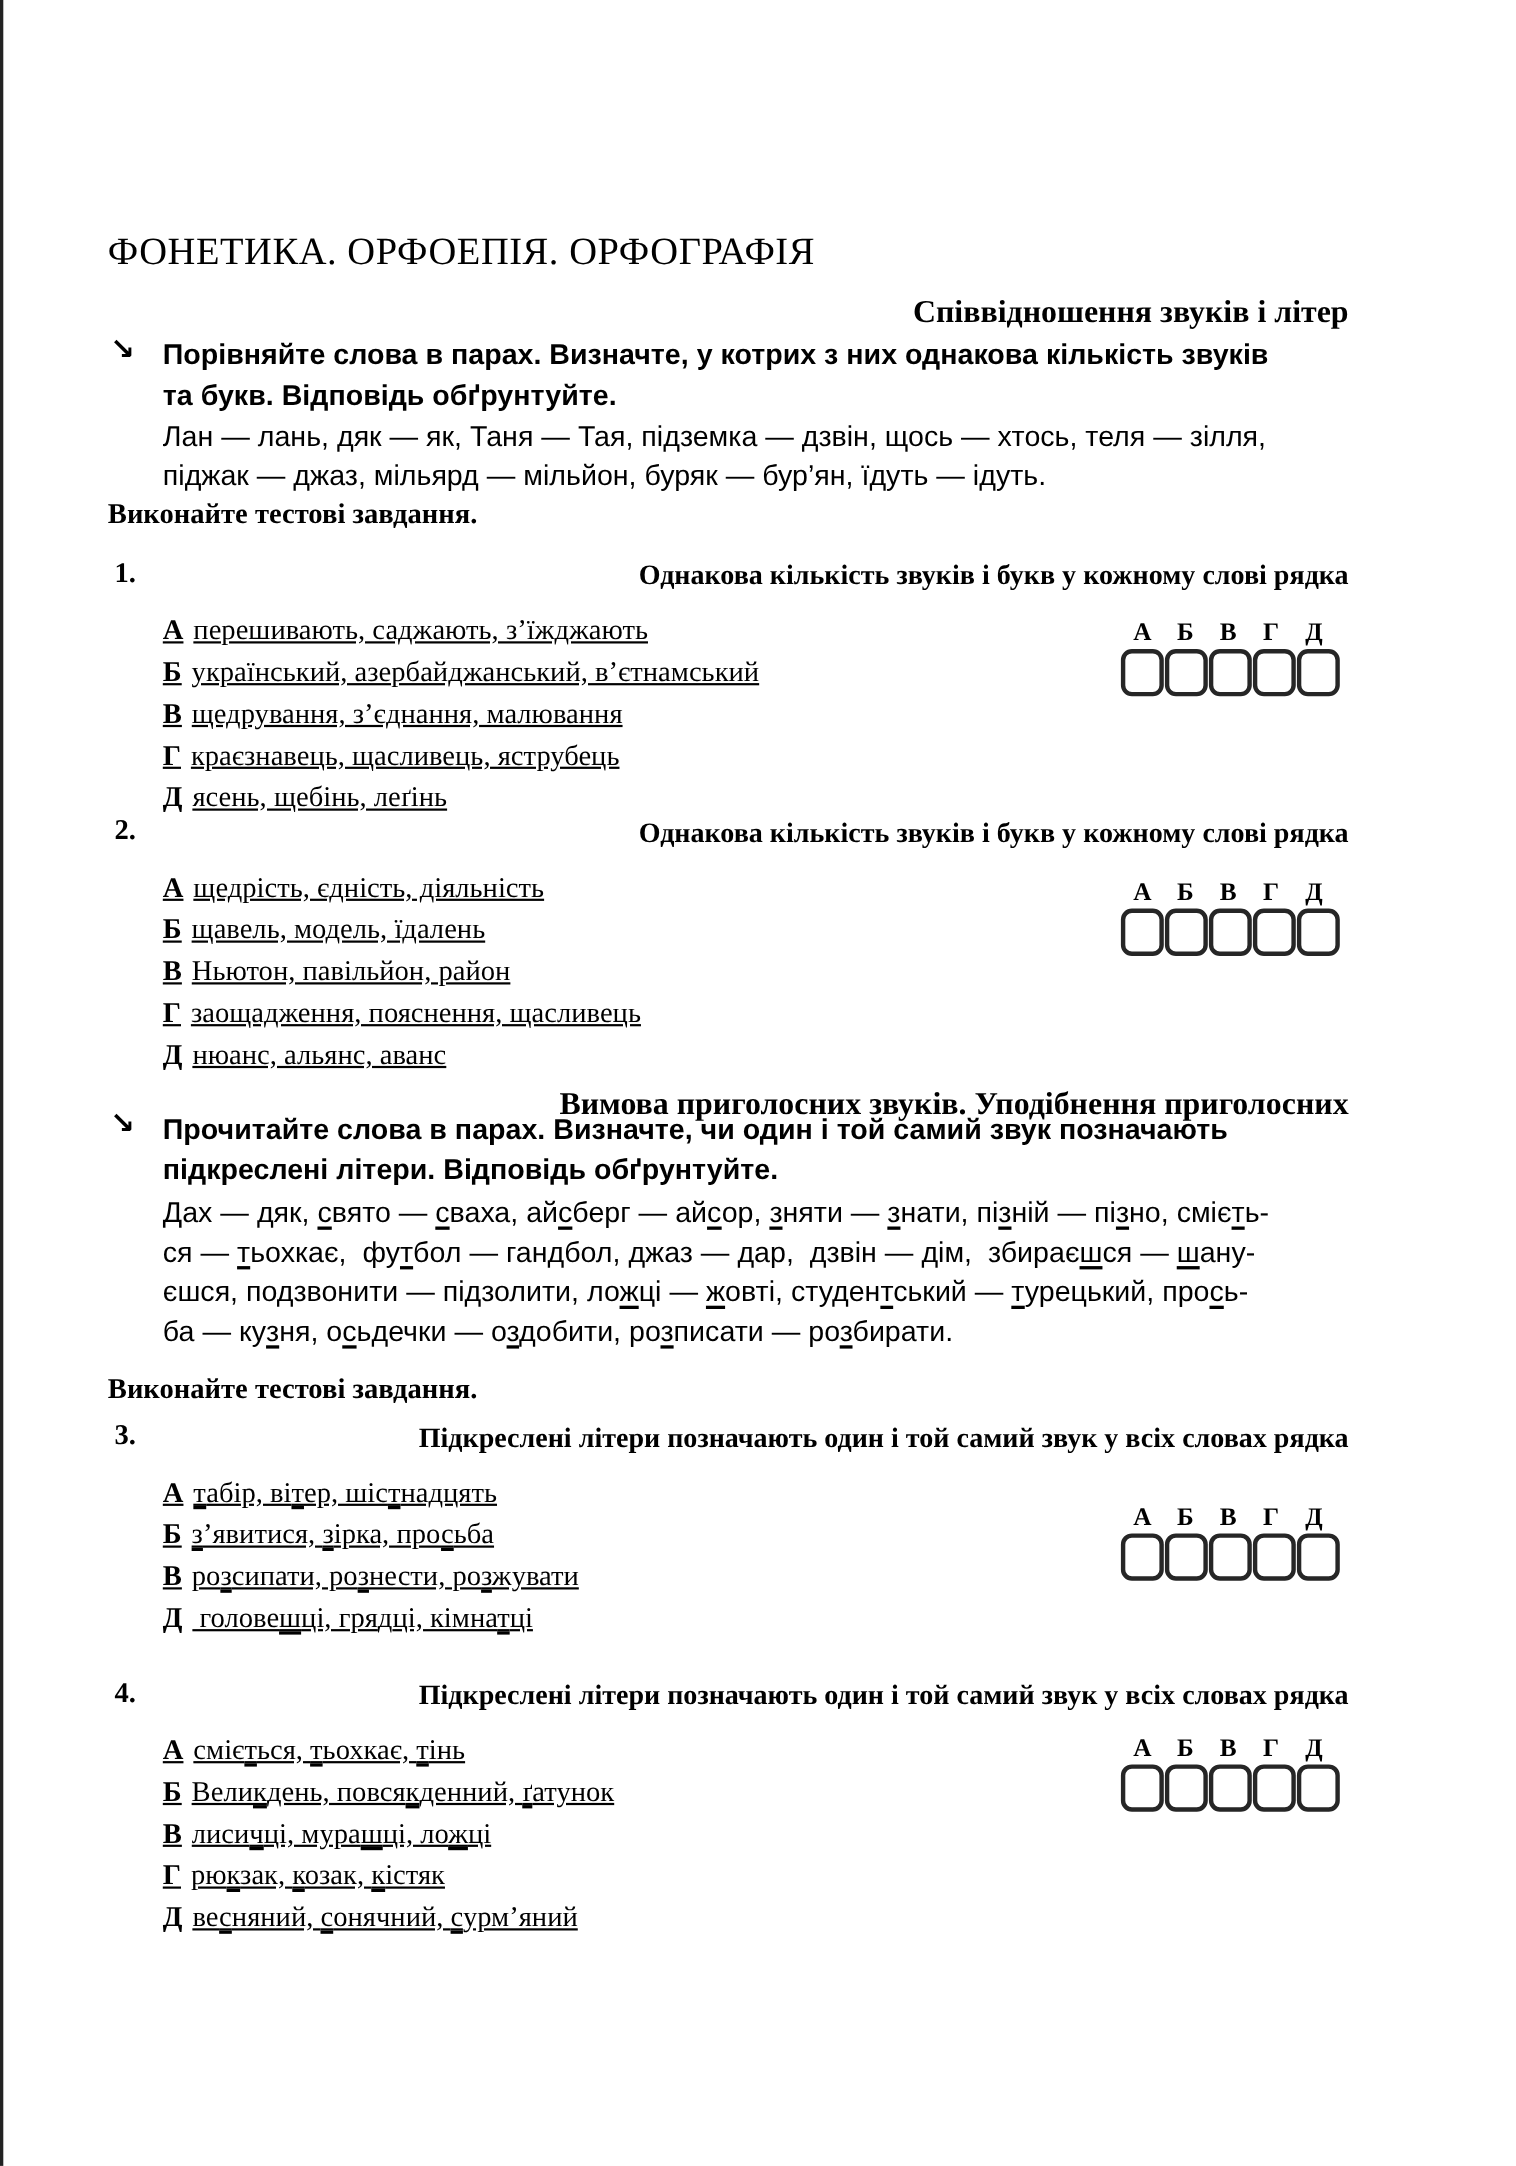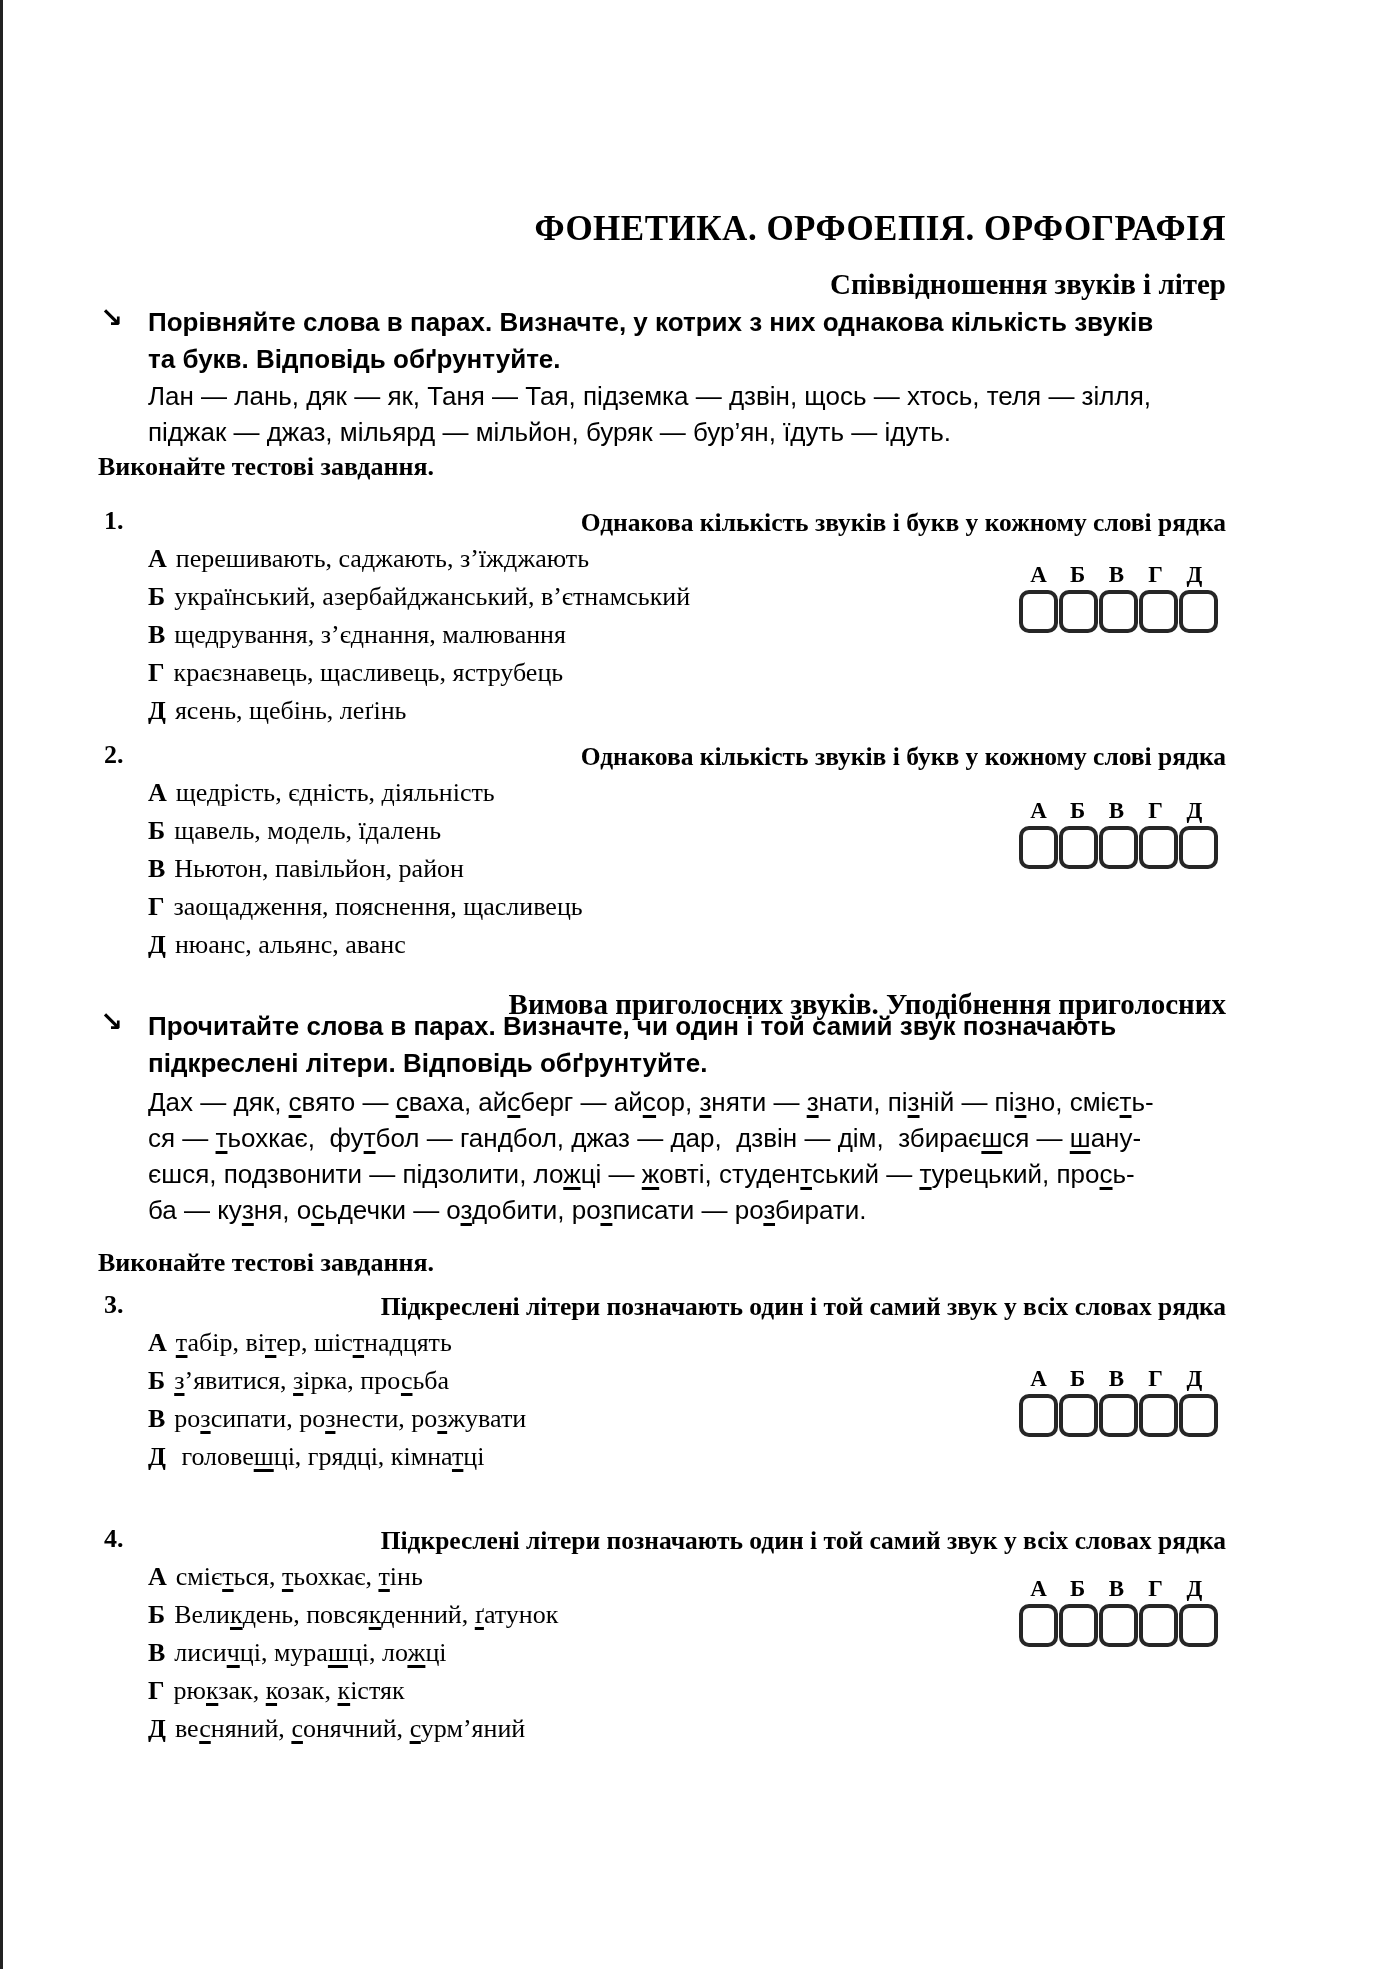--- a/index.html
+++ b/index.html
@@ -8,23 +8,23 @@
     width:1378px;height:1969px;
     background:#fff;color:#000;
     border-left:3px solid #222;
     overflow:hidden;
     font-family:"Liberation Serif","DejaVu Serif",serif;
   }
   .content{position:absolute;left:95px;top:0;width:1128px;height:100%;}
   .abs{position:absolute;left:0;width:100%;}
 
   .page-title{
-    top:186px;text-align:right;
-    font-family:"Liberation Serif","DejaVu Serif",serif;
-    font-weight:bold;font-size:35px;letter-spacing:.5px;white-space:pre;
+    top:186px;text-align:left;
+    font-family:"Liberation Serif","DejaVu Serif",serif;
+    font-weight:normal;font-size:35px;letter-spacing:.5px;white-space:pre;
   }
   .section-heading{
     text-align:right;font-weight:bold;font-size:29px;white-space:pre;
     font-family:"Liberation Serif","DejaVu Serif",serif;
   }
   .exercise-prompt{padding-left:50px;box-sizing:border-box;}
   .arrow{
     position:absolute;left:2px;top:-2px;
     font-family:"DejaVu Sans",sans-serif;
     font-weight:bold;font-size:27px;
@@ -41,21 +41,21 @@
   .do-tests{
     font-family:Liberation Serif, serif;
     font-weight:bold;font-size:26px;white-space:pre;
   }
   .question{padding-left:50px;box-sizing:border-box;}
   .q-number{
     position:absolute;left:6px;top:0;
     font-weight:bold;font-size:26px;
   }
   .q-text{font-weight:bold;font-size:25.5px;line-height:34px;white-space:pre;text-align:right;}
-  .options{margin-top:0;}
+  .options{margin-top:14px;text-decoration:underline;}
   .option{font-size:26px;line-height:38px;white-space:pre;}
   .opt-letter{font-weight:bold;margin-right:9px;}
   .u{
     text-decoration:underline;
     text-decoration-thickness:2.5px;
     text-underline-offset:4px;
   }
   .answer-grid{position:absolute;left:1016px;width:210px;}
   .al-row{display:flex;}
   .al{

